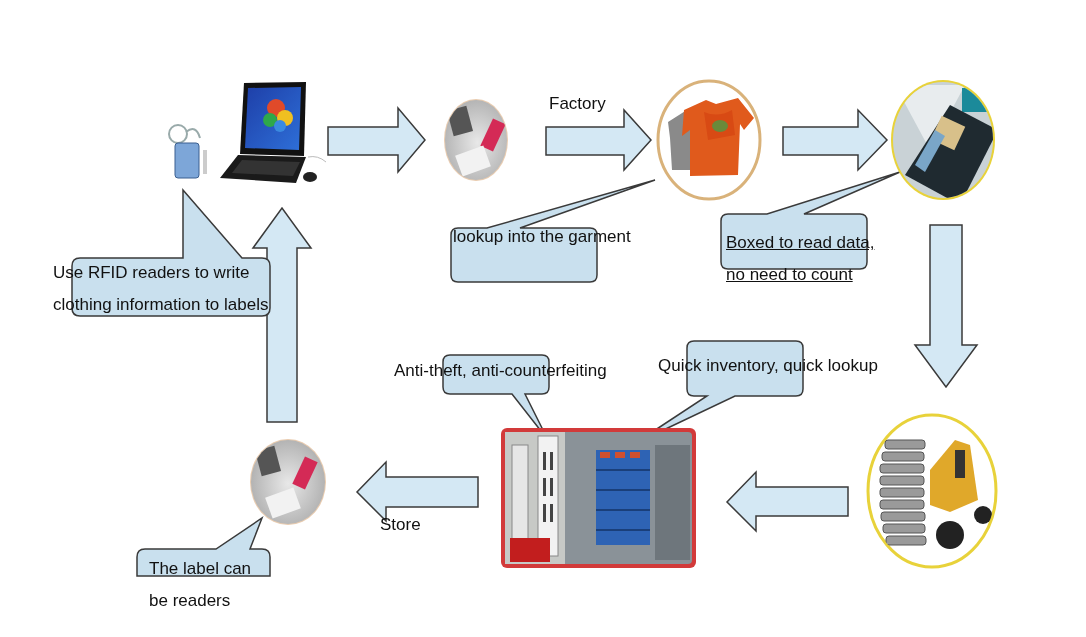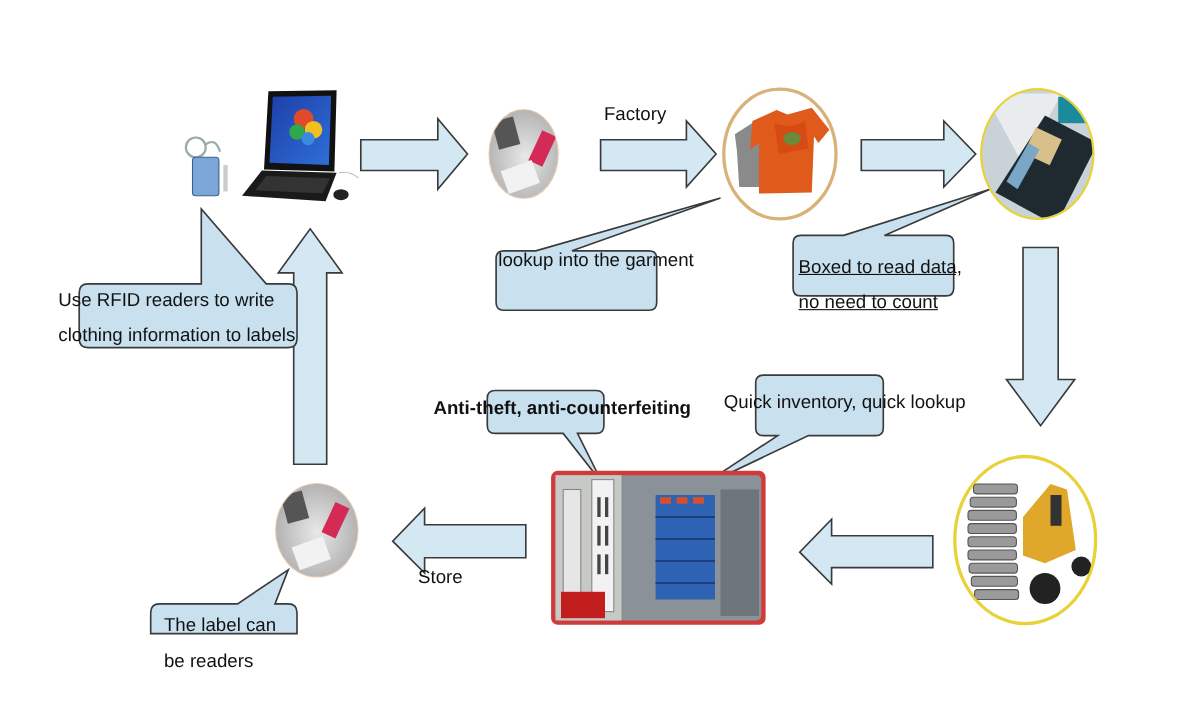--- a/index.html
+++ b/index.html
@@ -209,21 +209,21 @@
   <span>Use RFID readers to write</span>
   <span>clothing information to labels</span>
 </div>
 <div class="label" style="left:453px; top:221px;">
   <span>lookup into the garment</span>
 </div>
 <div class="label" style="left:726px; top:227px;text-decoration:underline;">
   <span>Boxed to read data,</span>
   <span>no need to count</span>
 </div>
-<div class="label" style="left:394px; top:355px;font-weight:bold;">
+<div class="label" style="left:394px; top:355px;">
   <span>Anti-theft, anti-counterfeiting</span>
 </div>
 <div class="label" style="left:658px; top:350px;">
   <span>Quick inventory, quick lookup</span>
 </div>
 <div class="label" style="left:149px; top:553px;">
   <span>The label can</span>
   <span>be readers</span>
 </div>
 </div>

